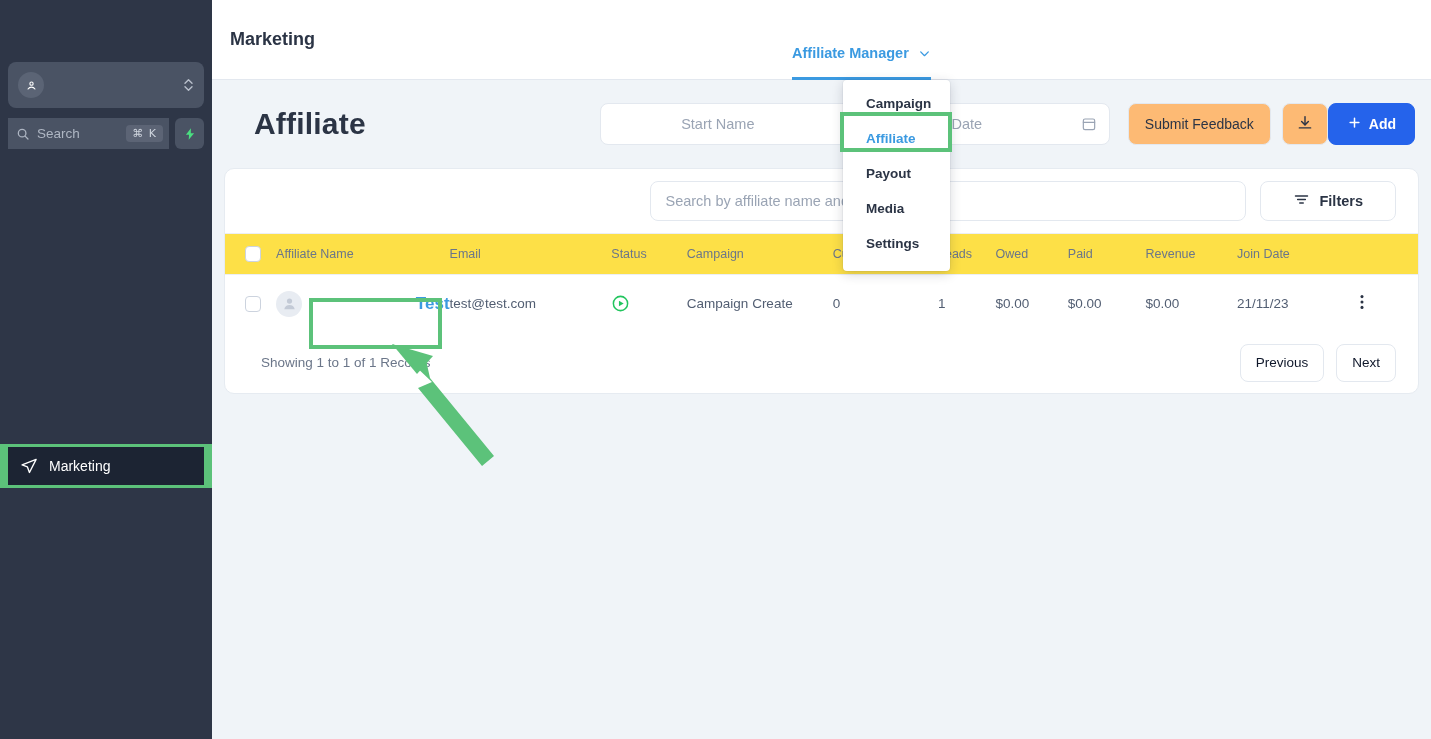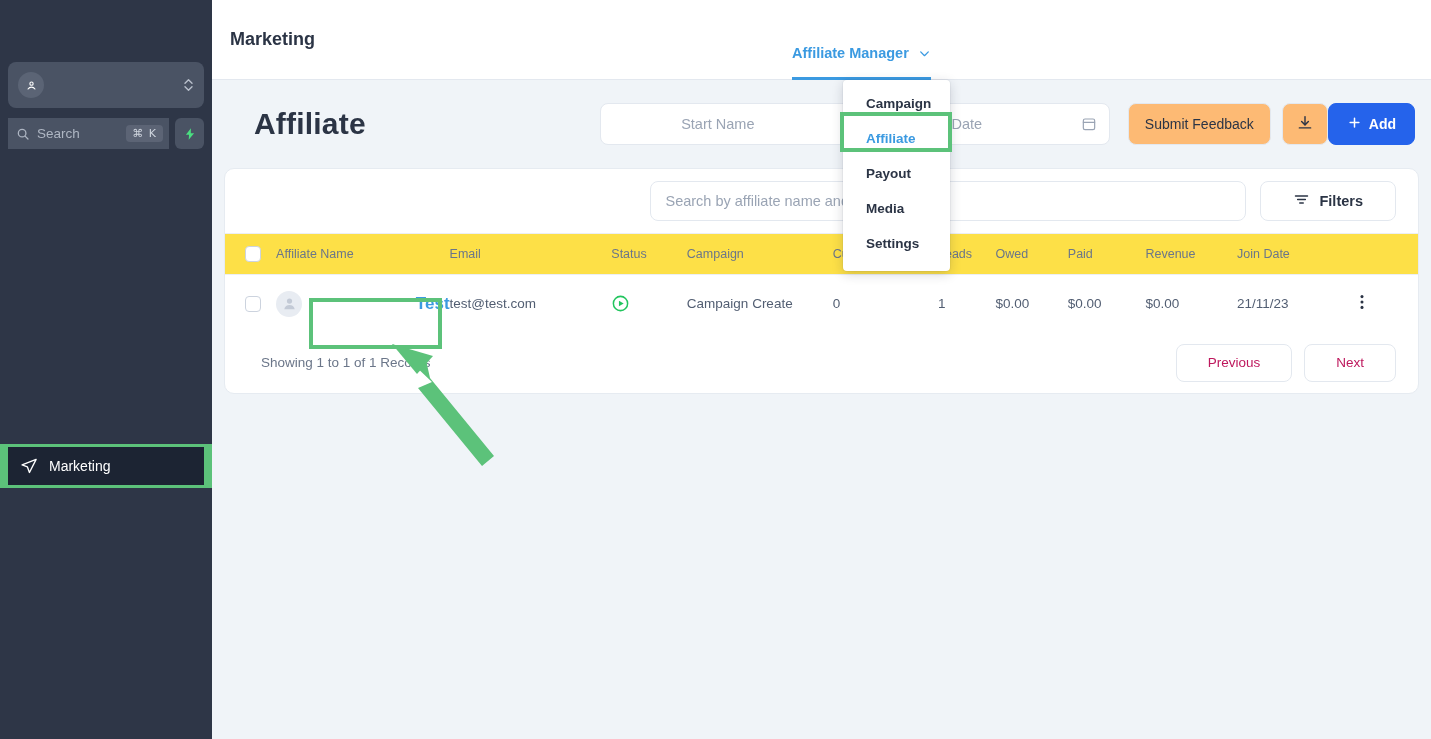--- a/index.html
+++ b/index.html
@@ -213,23 +213,23 @@
   }
 
   .card-footer {
     height: 60px; display: flex; align-items: center;
     padding: 0 22px 0 36px;
   }
   .records { font-size: 13.5px; color: #6b7689; }
   .foot-spacer { flex: 1; }
   .page-btn {
     height: 38px; border: 1px solid #e3e8ef; border-radius: 8px;
-    background: #fff; color: #be185d; font-size: 13.5px;
+    background: #fff; color: #0f172a; font-size: 13.5px;
     display: flex; align-items: center; justify-content: center;
-    padding: 0 31px; margin-left: 12px;
+    padding: 0 15px; margin-left: 12px;
   }
 
   .arrow-anno { position: absolute; left: 370px; top: 330px; z-index: 35; pointer-events: none; }
 </style>
 </head>
 <body>
 
 <div class="app">
 
   <aside class="sidebar">

